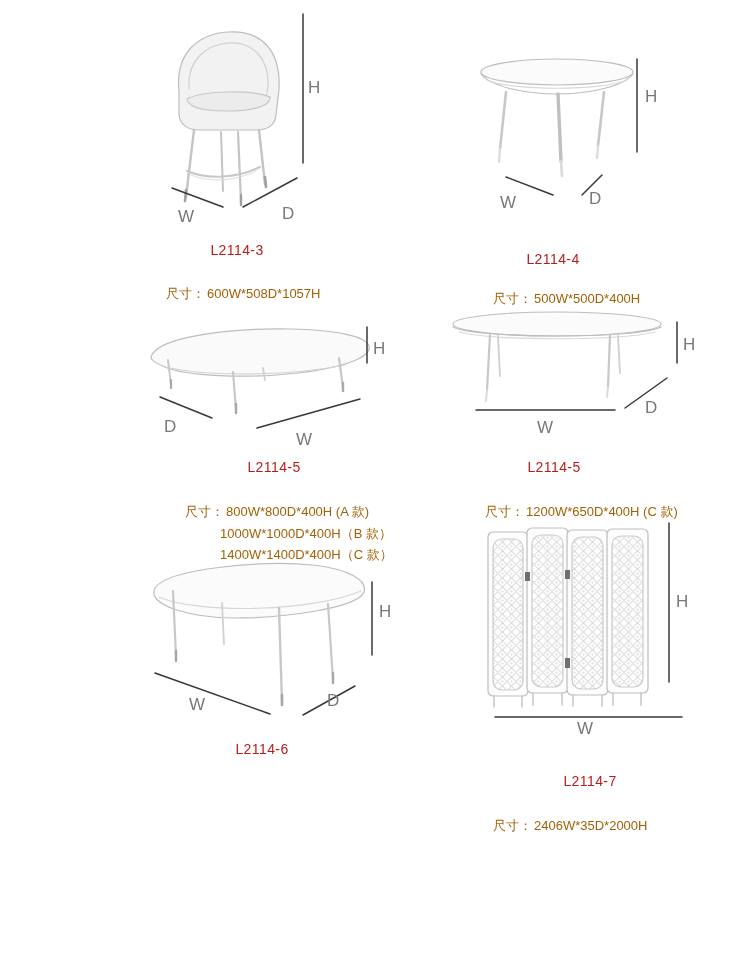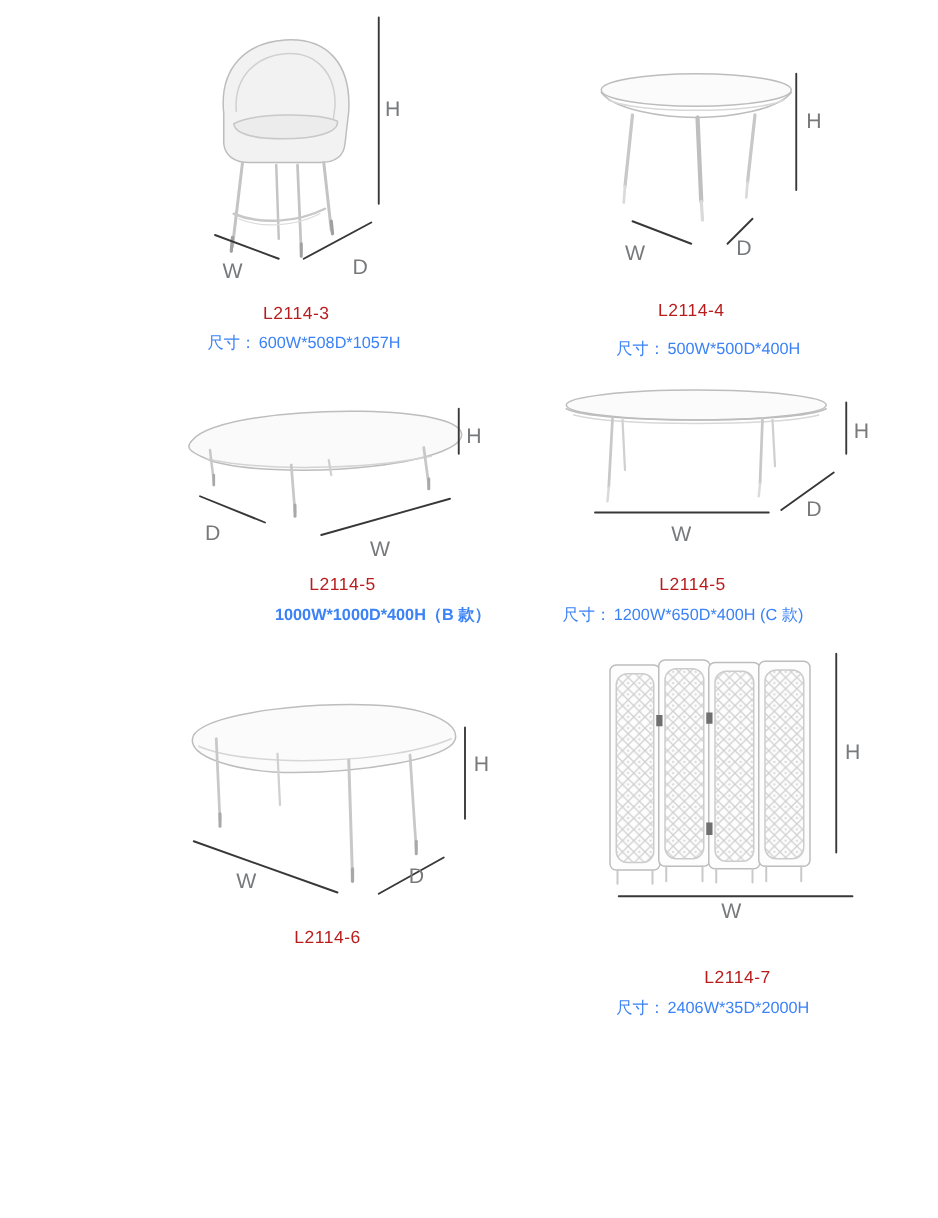--- a/index.html
+++ b/index.html
@@ -5,22 +5,22 @@
   html,body{margin:0;padding:0;background:#ffffff;}
   .page{
     position:relative;width:750px;height:974px;background:#ffffff;overflow:hidden;
     font-family:"Liberation Sans","DejaVu Sans",sans-serif;
   }
   .sketch{position:absolute;}
   .label{
     position:absolute;margin:0;font-weight:400;font-size:14px;color:#b91c1c;
     letter-spacing:.4px;transform:translateX(-50%);white-space:nowrap;
   }
-  .sizes{position:absolute;font-size:13px;color:#3b82f6;line-height:21.5px;white-space:nowrap;}
-  .size-row.indent{padding-left:35px;font-weight:bold;}
+  .sizes{position:absolute;font-size:13px;color:#a16207;line-height:21.5px;white-space:nowrap;margin-top:20px;}
+  .size-row.indent{padding-left:35px;}
   .prefix{margin-right:2px;}
   svg text{font-family:"Liberation Sans","DejaVu Sans",sans-serif;font-size:17px;fill:#77797b;}
   svg .dim{stroke:#383838;stroke-width:1.5;stroke-linecap:round;}
   svg .sk{stroke:#bdbdbd;fill:none;stroke-width:1.2;stroke-linecap:round;}
 </style>
 </head>
 <body>
 
 <div class="page">
 
@@ -70,21 +70,21 @@
       </g>
       <g>
         <line class="dim" x1="167" y1="14" x2="167" y2="107"></line>
         <line class="dim" x1="36" y1="132" x2="83" y2="150"></line>
         <line class="dim" x1="112" y1="150" x2="132" y2="130"></line>
         <text x="175" y="57">H</text>
         <text x="30" y="163">W</text>
         <text x="119" y="159">D</text>
       </g>
     </svg>
-    <h3 class="label" style="left:553px;top:240px">L2114-4</h3>
+    <h3 class="label" style="left:553px;top:251px">L2114-4</h3>
     <div class="sizes" style="left:493px;top:268px">
       <div class="size-row"><span class="prefix">尺寸：</span><span>500W*500D*400H</span></div>
     </div>
   </section>
 
   <section>
     <svg class="sketch" style="left:140px;top:315px" width="255" height="140">
       <g class="sk">
         <path d="M14,37 C28,21 92,13 150,14 C196,15 226,21 229,31 C232,41 209,52 158,58 C106,64 45,61 25,52 C11,46 8,43 14,37 Z" fill="#fafafa"></path>
         <path d="M25,52 C70,62 150,61 205,50" stroke="#d4d4d4"></path>
@@ -100,21 +100,23 @@
         <line class="dim" x1="227" y1="12" x2="227" y2="48"></line>
         <line class="dim" x1="20" y1="82" x2="72" y2="103"></line>
         <line class="dim" x1="117" y1="113" x2="220" y2="84"></line>
         <text x="233" y="39">H</text>
         <text x="24" y="117">D</text>
         <text x="156" y="130">W</text>
       </g>
     </svg>
     <h3 class="label" style="left:274px;top:459px">L2114-5</h3>
     <div class="sizes" style="left:185px;top:481px">
+      <div class="size-row"><span class="prefix">尺寸：</span><span>800W*800D*400H (A 款)</span></div>
       <div class="size-row indent"><span>1000W*1000D*400H（B 款）</span></div>
+      <div class="size-row indent"><span>1400W*1400D*400H（C 款）</span></div>
     </div>
   </section>
 
   <section>
     <svg class="sketch" style="left:445px;top:305px" width="260" height="135">
       <g class="sk">
         <ellipse cx="112" cy="19" rx="104" ry="12" fill="#fbfbfb"></ellipse>
         <path d="M8,22 C30,34 194,34 216,22"></path>
         <path d="M14,27 C50,36 174,36 210,27" stroke="#d8d8d8"></path>
         <path d="M45,30 L42,85" stroke="#c8c8c8" stroke-width="2.2"></path>
@@ -127,21 +129,21 @@
       <g>
         <line class="dim" x1="232" y1="17" x2="232" y2="58"></line>
         <line class="dim" x1="180" y1="103" x2="222" y2="73"></line>
         <line class="dim" x1="31" y1="105" x2="170" y2="105"></line>
         <text x="238" y="45">H</text>
         <text x="200" y="108">D</text>
         <text x="92" y="128">W</text>
       </g>
     </svg>
     <h3 class="label" style="left:554px;top:459px">L2114-5</h3>
-    <div class="sizes" style="left:450px;top:481px">
+    <div class="sizes" style="left:485px;top:481px">
       <div class="size-row"><span class="prefix">尺寸：</span><span>1200W*650D*400H (C 款)</span></div>
     </div>
   </section>
 
   <section>
     <svg class="sketch" style="left:145px;top:555px" width="255" height="170">
       <g class="sk">
         <path d="M10,33 C22,14 115,5 168,10 C203,14 223,25 219,37 C213,53 140,63 90,63 C48,63 1,51 10,33 Z" fill="#fbfbfb"></path>
         <path d="M14,42 C55,60 170,56 216,36" stroke="#d6d6d6"></path>
         <path d="M28,36 L31,102" stroke="#c8c8c8" stroke-width="2.2"></path>

